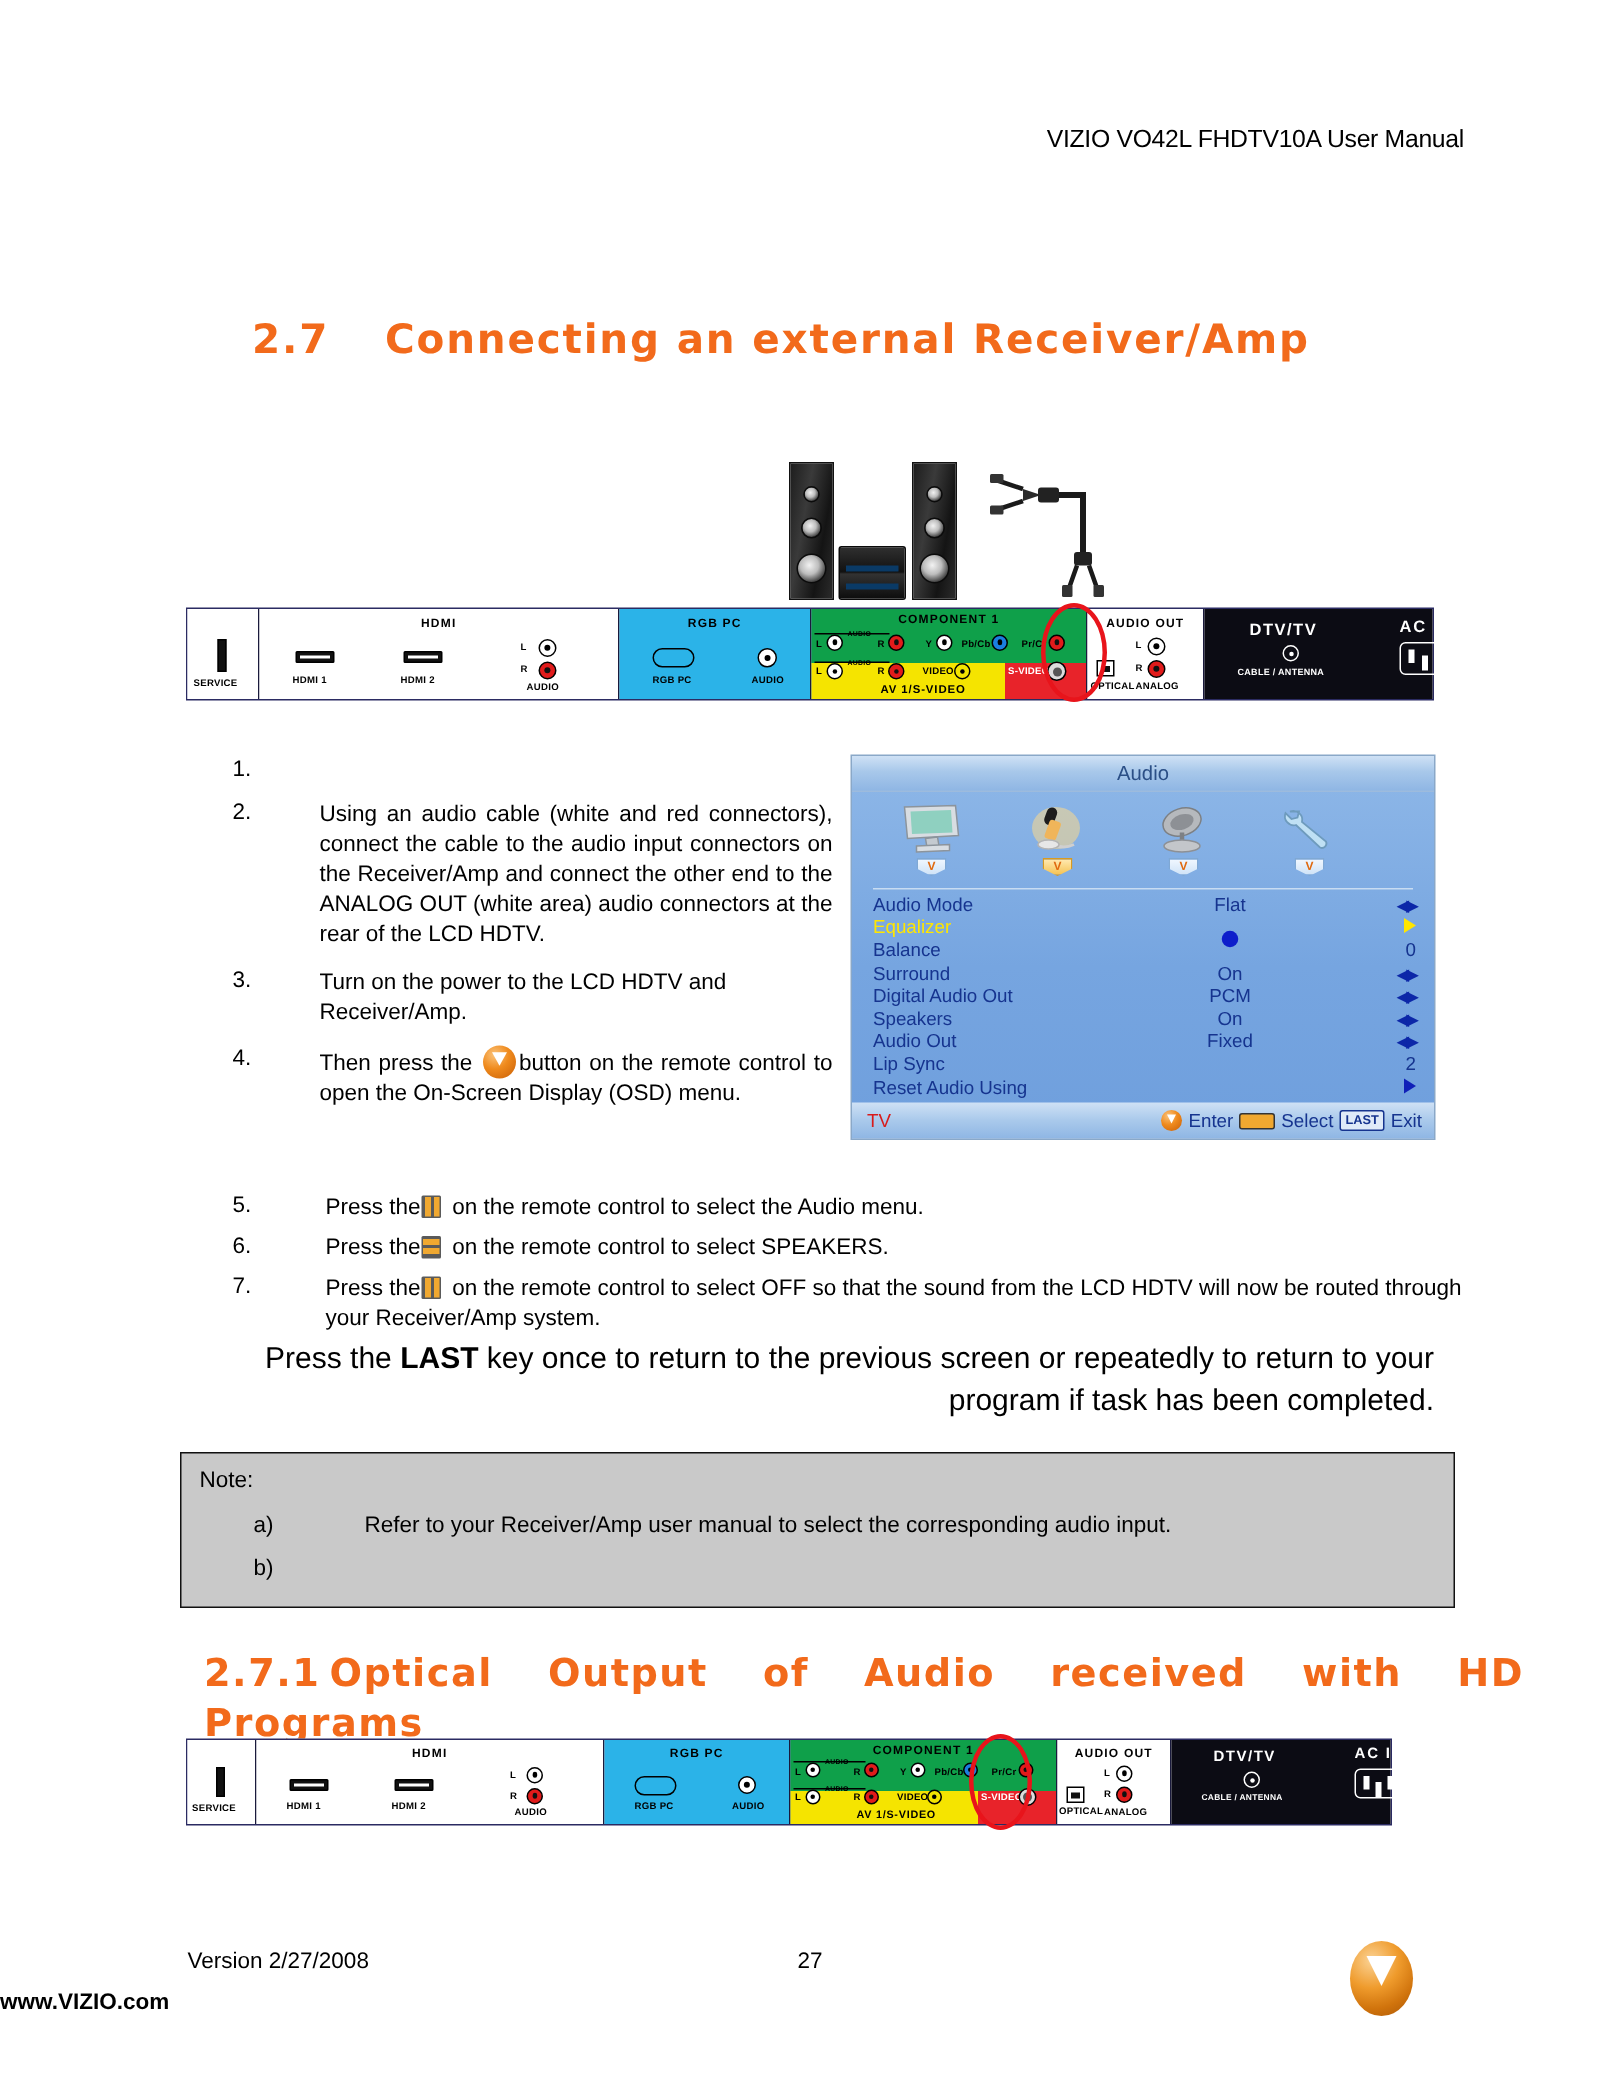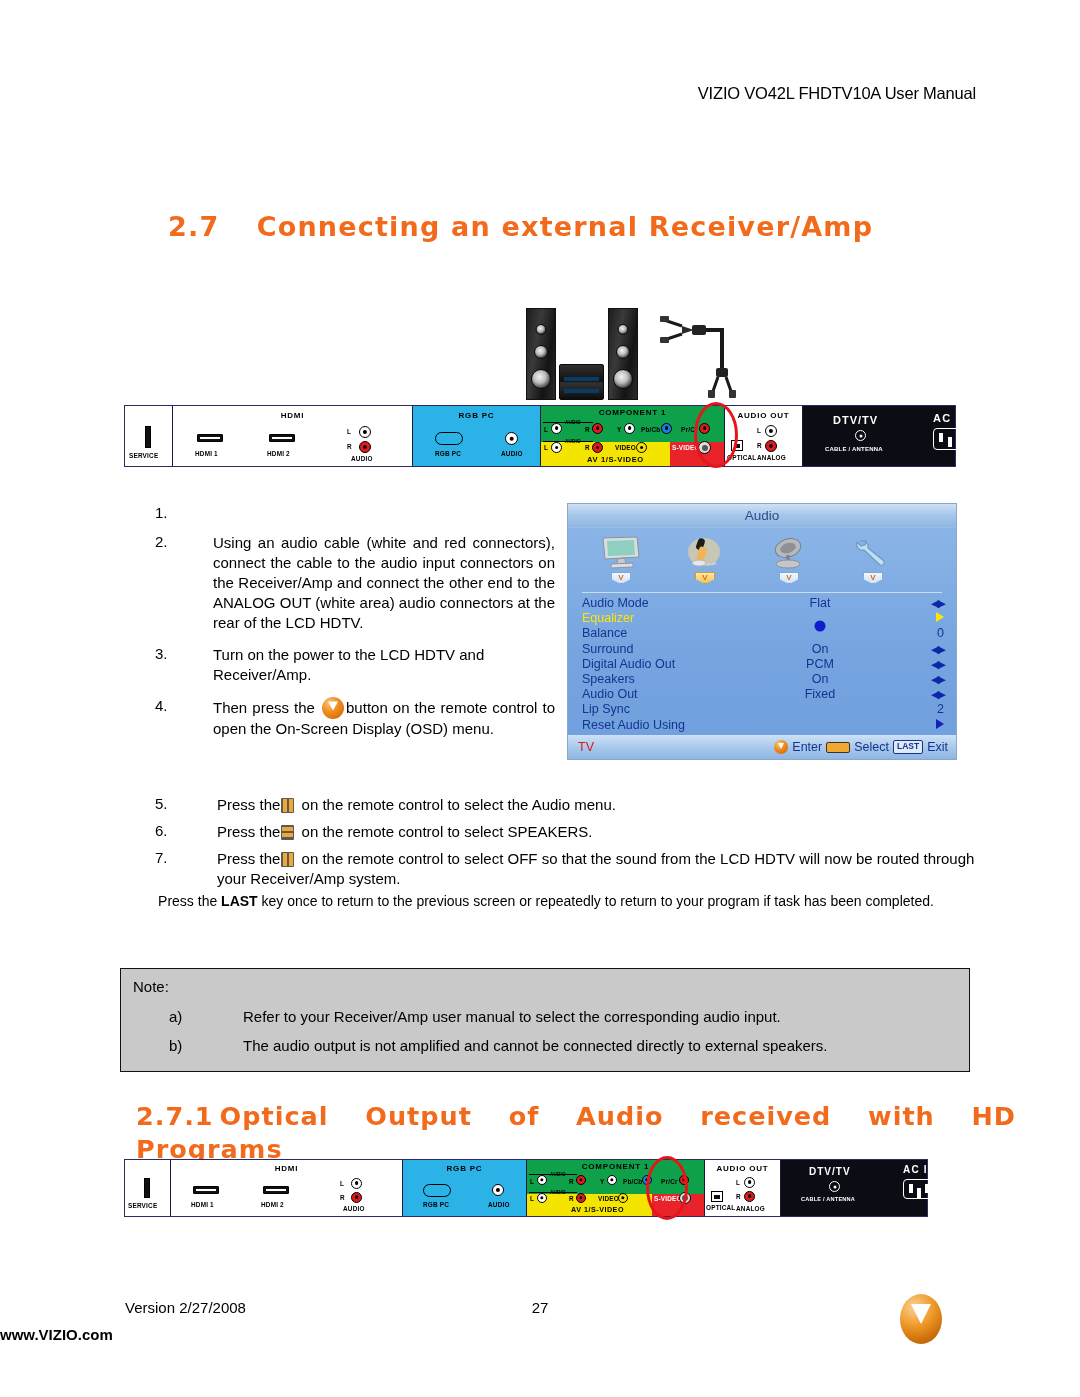--- a/index.html
+++ b/index.html
@@ -132,22 +132,22 @@
     width:0; height:0; border-left:5px solid transparent; border-right:5px solid transparent;
     border-top:9px solid #fff; }
   .keyicon { display:inline-block; width: 13px; height: 15px; background:#5a5a5a;
     vertical-align: -3px; position: relative; margin: 0 3px 0 1px; border-radius:1px; }
   .keyicon::after { content:''; position:absolute; inset:1px; }
   .keyicon.lr::after { background:
      linear-gradient(90deg, transparent 0 1px, #f0a830 1px 5px, transparent 5px 7px, #f0a830 7px 11px, transparent 11px); }
   .keyicon.ud::after { background:
      linear-gradient(180deg, transparent 0 1px, #f0a830 1px 5px, transparent 5px 7px, #f0a830 7px 11px, transparent 11px); }
 
-  .para-last { position: absolute; top: 876px; left: 122px; width: 848px;
-    font-size: 14px; line-height: 1.4; text-align: center; }
+  .para-last { position: absolute; top: 876px; left: 108px; width: 848px;
+    font-size: 20px; line-height: 1.4; text-align: right; }
   .para-last b { font-weight: 700; }
 
   
   .note-box { position: absolute; top: 952px; left: 120px; width: 850px; height: 104px;
     background: #c9c9c9; border: 1.6px solid #111; }
   .note-title { position: absolute; top: 9px; left: 12px; font-size: 15px; text-align: center; }
   .note-item { position: absolute; left: 12px; display: flex; font-size: 15px; }
   .note-item .lt { width: 110px; flex:none; padding-left: 36px; }
   #note-a { top: 39px; } #note-b { top: 68px; }
 
@@ -513,21 +513,20 @@
   <div class="para-last"><span>Press the </span><b>LAST</b><span> key once to return to the previous screen or repeatedly to return to your program if task has been completed.</span></div>
 
   <div class="note-box">
     <div class="note-title">Note:</div>
     <div class="note-item" id="note-a">
       <span class="lt">a)</span>
       <span>Refer to your Receiver/Amp user manual to select the corresponding audio input.</span>
     </div>
     <div class="note-item" id="note-b">
       <span class="lt">b)</span>
-      <span>The audio output is not amplified and cannot be connected directly to external speakers.</span>
     </div>
   </div>
 
   <div class="sec-title" id="title-271">
     <div class="t271-line">
       <span class="num">2.7.1</span>
       <span class="t271-words">
         <span>Optical</span>
         <span>Output</span>
         <span>of</span>

